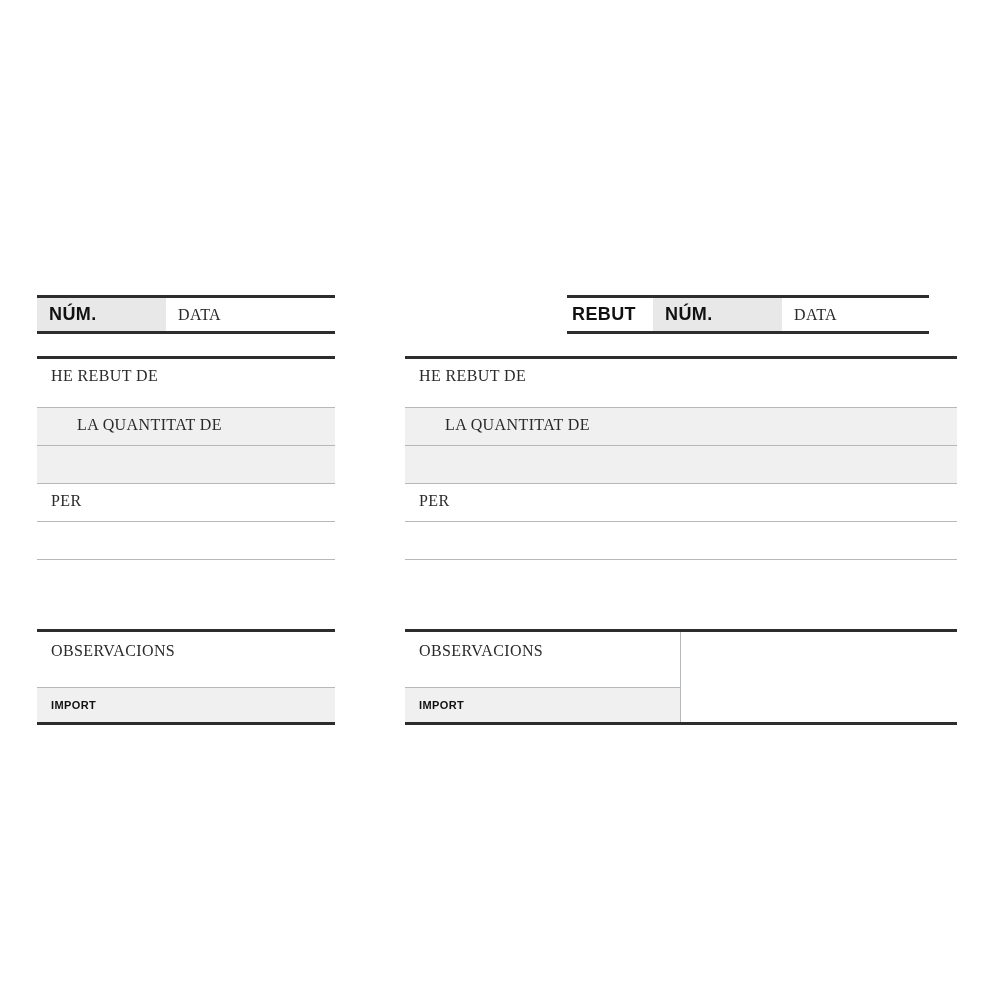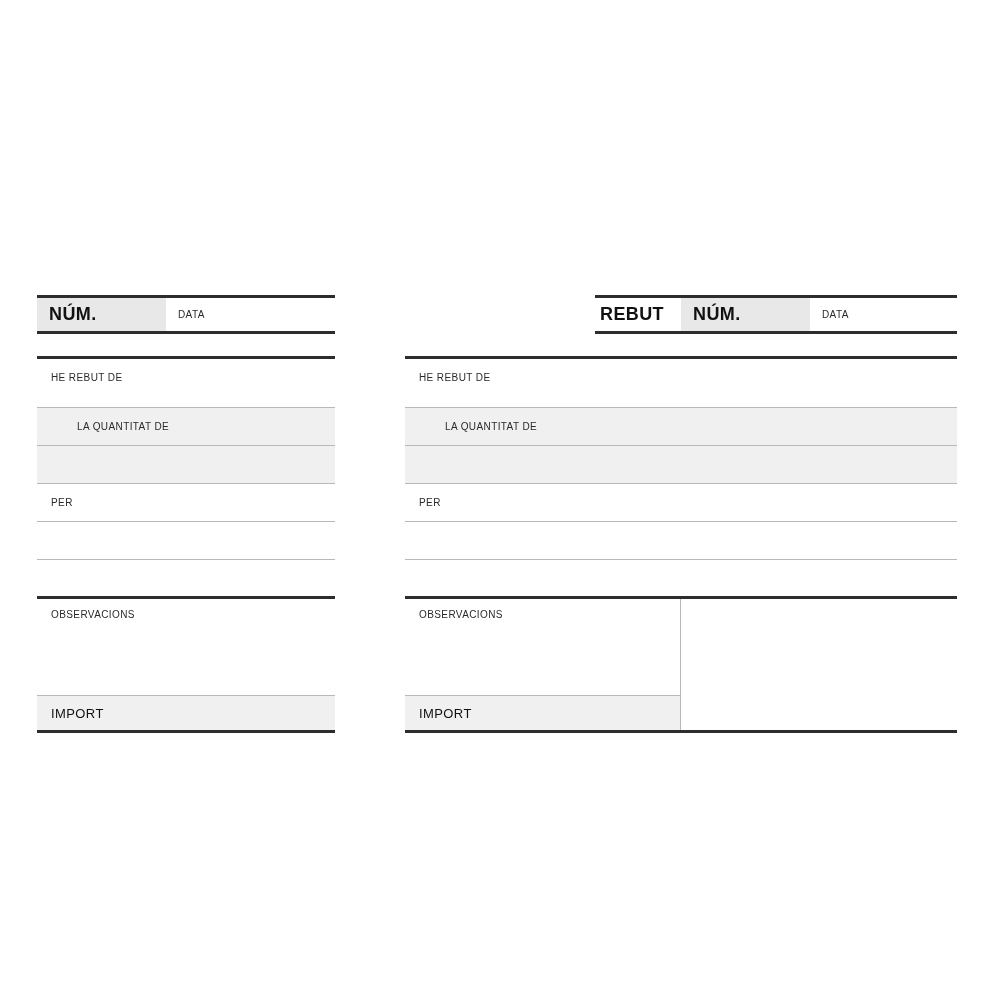--- a/index.html
+++ b/index.html
@@ -30,23 +30,24 @@
   }
   .hdr-cell{display:flex;align-items:center;}
   .hdr-cell.grayed{background:var(--hdrfill);}
   .title-lbl{
     font-size:18px;
     font-weight:bold;
     letter-spacing:.4px;
     color:#111;
   }
   .small-lbl{
-    font-size:10px;
+    font-size:16px;
     letter-spacing:.4px;
     color:#2a2a2a;
+    font-family:Liberation Serif, serif;
   }
 
   
   .form-body{width:100%;}
   .row{
     width:100%;
     padding:8px 14px 0 14px;
   }
   .row.thick-top{border-top:3px solid var(--thick);height:51px;}
   .row.thin-top{border-top:1px solid var(--thin);}
@@ -54,41 +55,42 @@
   .r-quant1{height:38px;padding-left:40px;}
   .r-quant2{height:38px;}
   .r-per{height:38px;}
   .r-blank1{height:38px;}
   .r-blank2{height:37px;}
 
   
   .footer{
     border-top:3px solid var(--thick);
     border-bottom:3px solid var(--thick);
-    height:137px;
+    height:96px;
     display:flex;
     align-items:stretch;
+    margin-top:33px;
   }
   .foot-col{
     display:flex;
     flex-direction:column;
   }
   .obs-lbl{padding:10px 0 0 14px;}
   .import-box{
     margin-top:auto;
     height:35px;
     background:var(--fill);
     border-top:1px solid var(--thin);
     display:flex;
     align-items:center;
     padding-left:14px;
   }
   .import-lbl{
-    font-size:13px;
-    font-weight:normal;
+    font-size:11px;
+    font-weight:bold;
     letter-spacing:.4px;
     color:#111;
   }
   .divided{border-right:1px solid var(--thin);}
 </style>
 </head>
 <body>
 
 <div class="abs" style="left:37px;top:295px;width:298px;">
 
@@ -119,21 +121,21 @@
       <div class="foot-col" style="flex:1;">
         <span class="small-lbl obs-lbl">OBSERVACIONS</span>
         <div class="import-box">
           <span class="import-lbl">IMPORT</span>
         </div>
       </div>
     </div>
   </div>
 </div>
 
-<div class="abs hdr" style="left:595px;top:295px;width:362px;">
+<div class="abs hdr" style="left:567px;top:295px;width:362px;">
   <div class="hdr-cell" style="width:86px;padding-left:5px;">
     <span class="title-lbl">REBUT</span>
   </div>
   <div class="hdr-cell grayed" style="width:129px;padding-left:12px;">
     <span class="title-lbl">NÚM.</span>
   </div>
   <div class="hdr-cell" style="flex:1;padding-left:12px;">
     <span class="small-lbl">DATA</span>
   </div>
 </div>

